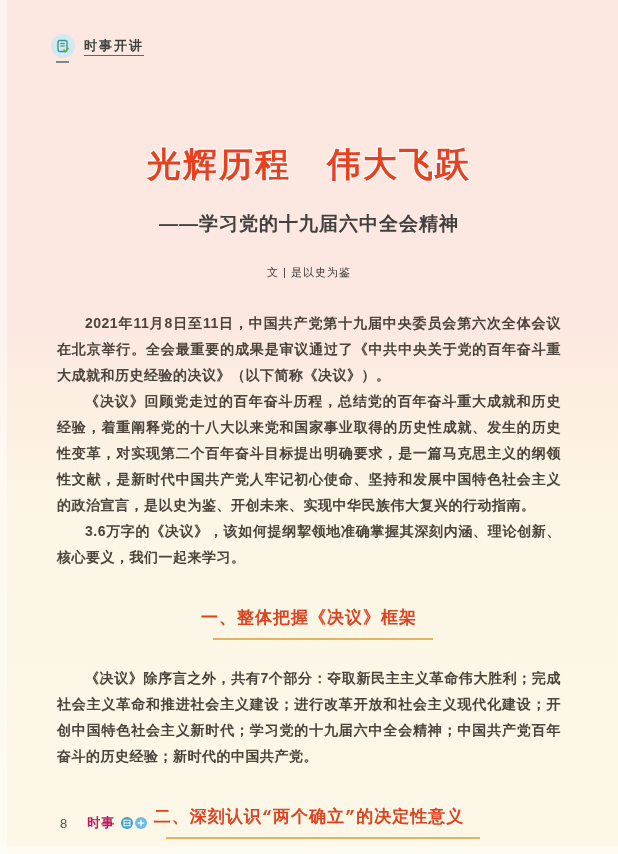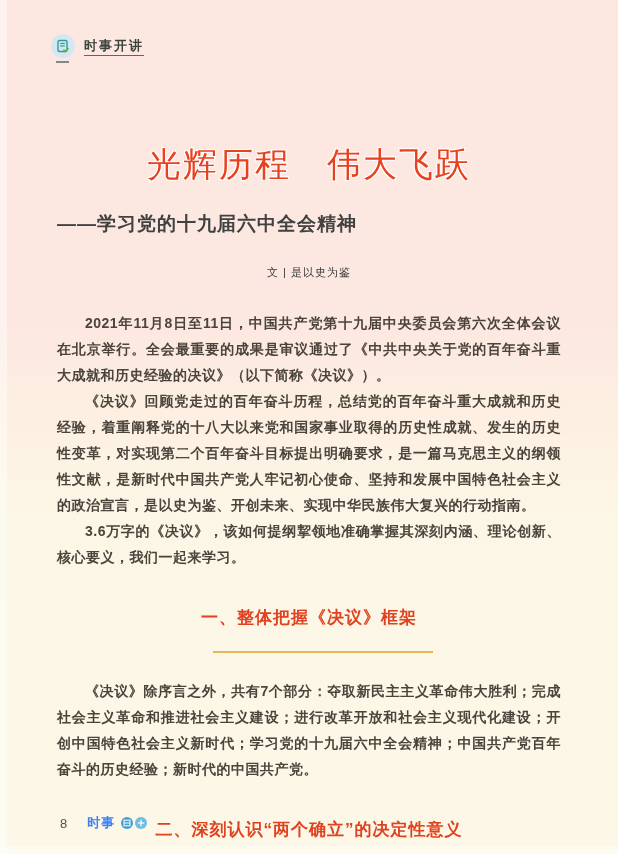--- a/index.html
+++ b/index.html
@@ -19,41 +19,41 @@
 
   
   .header-badge{display:flex;align-items:center;gap:9px;margin-left:-6px;}
   .badge-circle{position:relative;width:24px;height:24px;border-radius:50%;
     background:#d5e7f2;display:flex;align-items:center;justify-content:center;flex:0 0 auto;}
   .badge-circle::after{content:"";position:absolute;left:5px;bottom:-5px;width:13px;height:2px;background:#7a8a8f;}
   .badge-label{font-size:13px;font-weight:bold;color:#3c423e;letter-spacing:2px;
     border-bottom:1.5px solid #6d625a;}
 
   
-  .title{margin-top:84px;text-align:center;font-size:34px;font-weight:400;
+  .title{margin-top:84px;text-align:center;font-size:34px;font-weight:700;
     color:#e8411f;letter-spacing:2px;
     text-shadow:1px 1px 0 #fff,-1px -1px 0 #fff,1px -1px 0 #fff,-1px 1px 0 #fff;}
-  .subtitle{margin-top:12px;font-size:19px;font-weight:bold;color:#414141;letter-spacing:1px;}
+  .subtitle{margin-top:12px;text-align:center;font-size:19px;font-weight:bold;color:#414141;letter-spacing:1px;}
   .byline{margin-top:28px;text-align:center;font-size:11px;color:#3a3a3a;letter-spacing:1px;}
 
   
   .body-text{margin-top:30px;}
   .body-text p{margin:0;font-size:14px;line-height:26px;color:#4a443c;
     text-align:justify;letter-spacing:.5px;text-indent:2em;font-weight:bold;}
 
   
   .section-heading{margin:36px 0 28px 0;text-align:center;font-size:17px;font-weight:bold;color:#e0421f;letter-spacing:1px;}
-  .section-heading .hd{position:relative;display:inline-block;padding-bottom:21px;}
+  .section-heading .hd{position:relative;display:inline-block;padding-bottom:8px;font-family:Liberation Mono, monospace;}
   .section-heading .hd::after{content:"";position:absolute;left:12px;right:-16px;bottom:-3px;
     height:2px;background:#e9ab48;opacity:.9;}
 
   
   .footer{position:absolute;left:60px;bottom:22px;display:flex;align-items:center;gap:6px;}
   .page-number{font-size:13px;color:#55504a;margin-right:14px;}
-  .magazine-name{font-size:13px;font-weight:bold;color:#3b82f6;letter-spacing:1px;}
+  .magazine-name{font-size:13px;font-weight:bold;color:#be185d;letter-spacing:1px;}
   .logo-dots{display:flex;align-items:center;gap:2px;}
   .logo-dot{width:12px;height:12px;border-radius:50%;display:flex;align-items:center;justify-content:center;}
   .logo-dot.d1{background:#3f9fd0;}
   .logo-dot.d2{background:#6fbde4;}
 </style>
 </head>
 <body>
 
 <div class="edge-left"></div>
 <div class="edge-bottom"></div>

